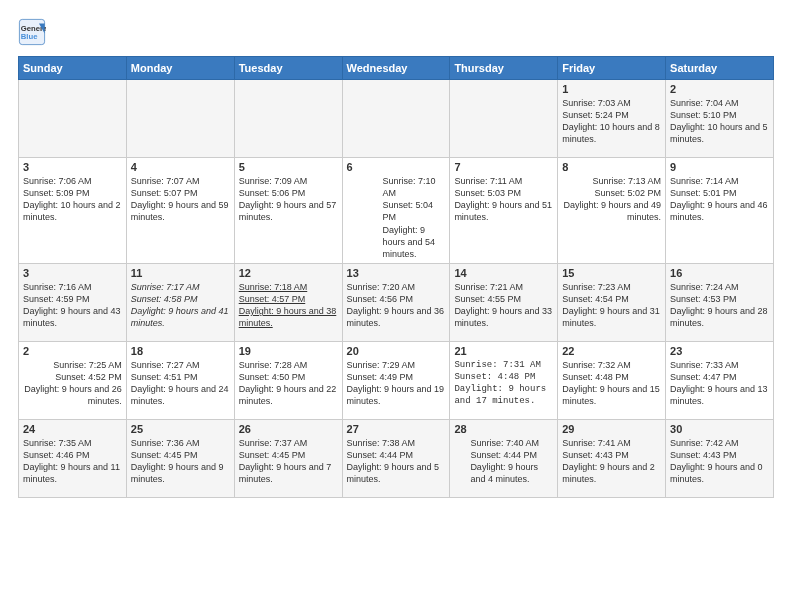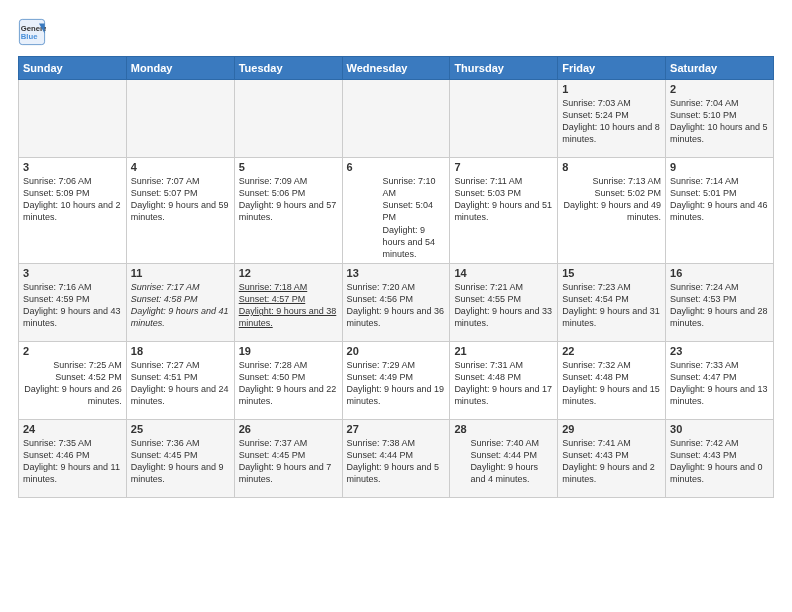--- a/index.html
+++ b/index.html
@@ -249,21 +249,21 @@
 Daylight: 9 hours and 22 minutes.</div>
           </td>
           <td>
             <span class="day-num">20</span>
             <div class="day-info" style="white-space: pre-line;">Sunrise: 7:29 AM
 Sunset: 4:49 PM
 Daylight: 9 hours and 19 minutes.</div>
           </td>
           <td>
             <span class="day-num">21</span>
-            <div class="day-info" style="white-space: pre-line;">Sunrise: 7:31 AM
+            <div class="day-info" style="white-space: pre-line; font-family: Liberation Mono, monospace;">Sunrise: 7:31 AM
 Sunset: 4:48 PM
 Daylight: 9 hours and 17 minutes.</div>
           </td>
           <td>
             <span class="day-num">22</span>
             <div class="day-info" style="white-space: pre-line;">Sunrise: 7:32 AM
 Sunset: 4:48 PM
 Daylight: 9 hours and 15 minutes.</div>
           </td>
           <td>

